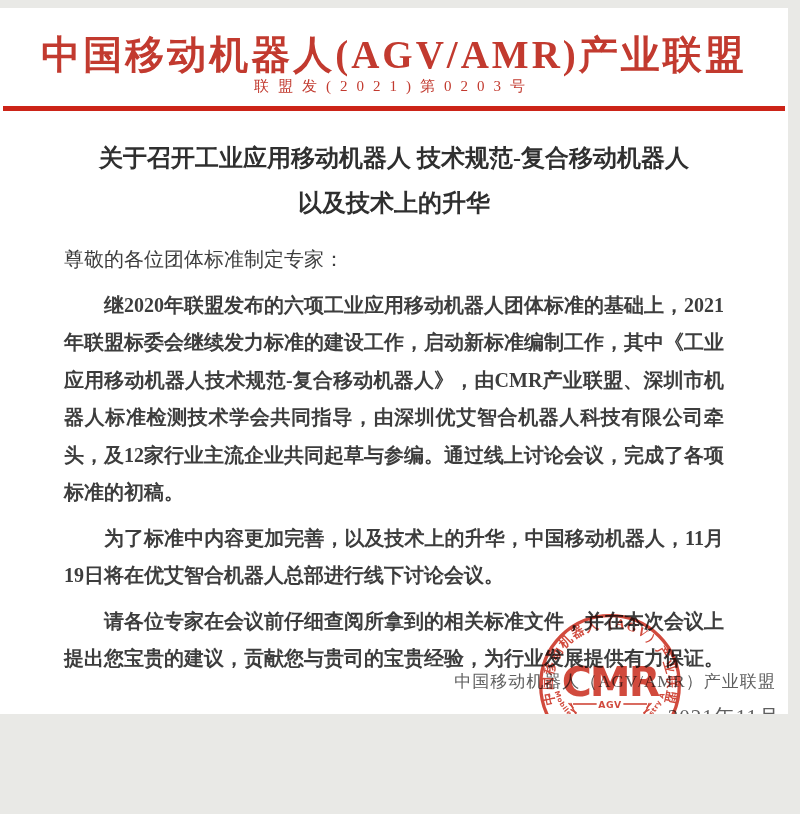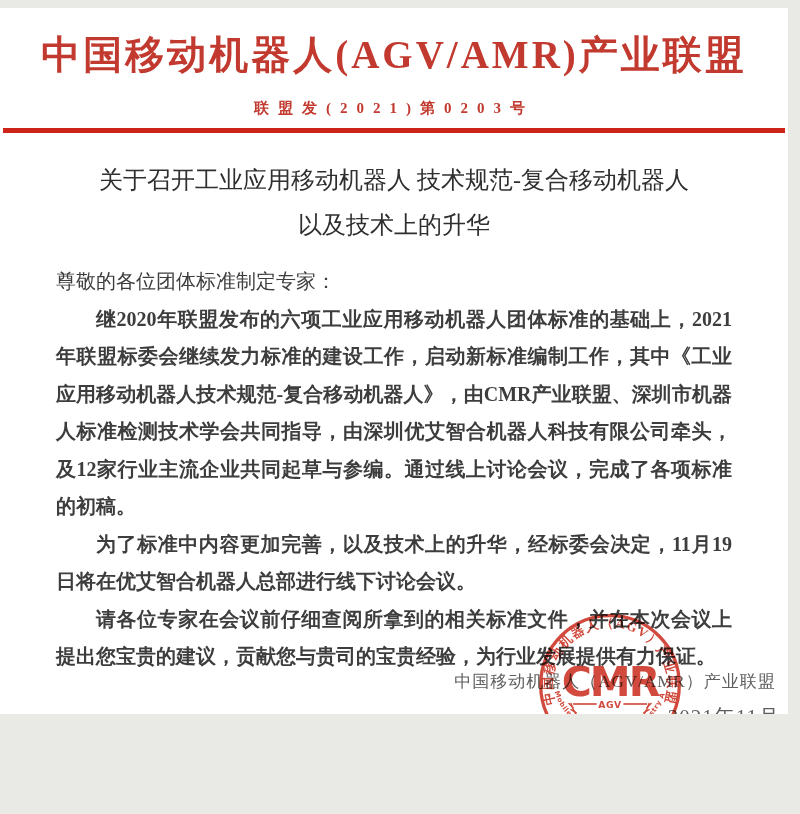--- a/index.html
+++ b/index.html
@@ -27,48 +27,47 @@
     margin-top:25px;
     text-align:center;
     color:var(--accent-red);
     font-weight:bold;
     font-size:39px;
     line-height:44px;
     letter-spacing:3px;
     white-space:nowrap;
   }
   .doc-number{
-    margin-top:22px;
     text-align:center;
     color:var(--accent-red);
-    font-weight:bold;
+    font-weight:normal;
     font-size:15px;
     letter-spacing:9px;
   }
   .red-rule{
     height:5px;
     background:var(--rule-red);
     margin:10px 3px 0 3px;
   }
   .notice-title{
     margin:25px 40px 0 40px;
     text-align:center;
     font-size:24px;
-    font-weight:normal;
+    font-weight:bold;
     line-height:45px;
     color:#2f2f2f;
   }
   .body-text{
     margin:15px 56px 0 56px;
     font-size:20px;
     line-height:37.5px;
     color:var(--body-text);
     text-align:justify;
   }
-  .body-text p{margin:0;}
+  .body-text p{margin:8px;}
   .para{text-indent:2em;font-weight:bold;}
   .sig-area{
     position:absolute;left:0;top:612px;width:788px;height:185px;
   }
   .sig-org{
     position:absolute;left:450px;top:50px;width:330px;
     text-align:center;
     font-size:17px;
     color:var(--signature-gray);
     letter-spacing:1px;
@@ -115,21 +114,21 @@
   <div class="red-rule"></div>
 
   <div class="notice-title">
     <span>关于召开工业应用移动机器人 技术规范-复合移动机器人</span><br>
     <span>以及技术上的升华</span>
   </div>
 
   <div class="body-text">
     <p class="greeting">尊敬的各位团体标准制定专家：</p>
     <p class="para">继2020年联盟发布的六项工业应用移动机器人团体标准的基础上，2021年联盟标委会继续发力标准的建设工作，启动新标准编制工作，其中《工业应用移动机器人技术规范-复合移动机器人》，由CMR产业联盟、深圳市机器人标准检测技术学会共同指导，由深圳优艾智合机器人科技有限公司牵头，及12家行业主流企业共同起草与参编。通过线上讨论会议，完成了各项标准的初稿。</p>
-    <p class="para">为了标准中内容更加完善，以及技术上的升华，经标委会决定，11月19日将在优艾智合机器人总部进行线下讨论会议。</p>
+    <p class="para">为了标准中内容更加完善，以及技术上的升华，中国移动机器人，11月19日将在优艾智合机器人总部进行线下讨论会议。</p>
     <p class="para">请各位专家在会议前仔细查阅所拿到的相关标准文件，并在本次会议上提出您宝贵的建议，贡献您与贵司的宝贵经验，为行业发展提供有力保证。</p>
   </div>
 
   <div class="sig-area">
     <div class="sig-org">中国移动机器人（AGV/AMR）产业联盟</div>
     <div class="sig-date">2021年11月</div>
   </div>
 
   <div class="seal">
     <svg viewBox="0 0 150 150" xmlns="http://www.w3.org/2000/svg">

